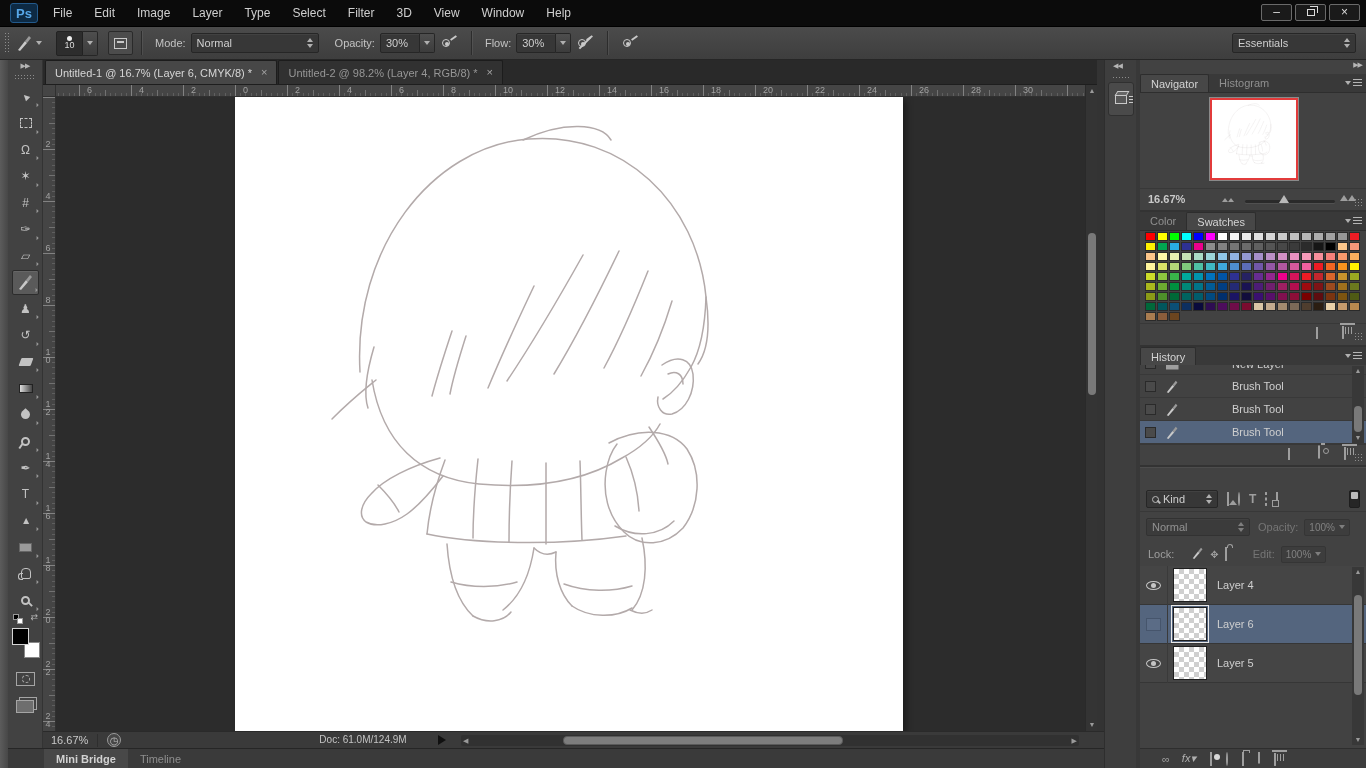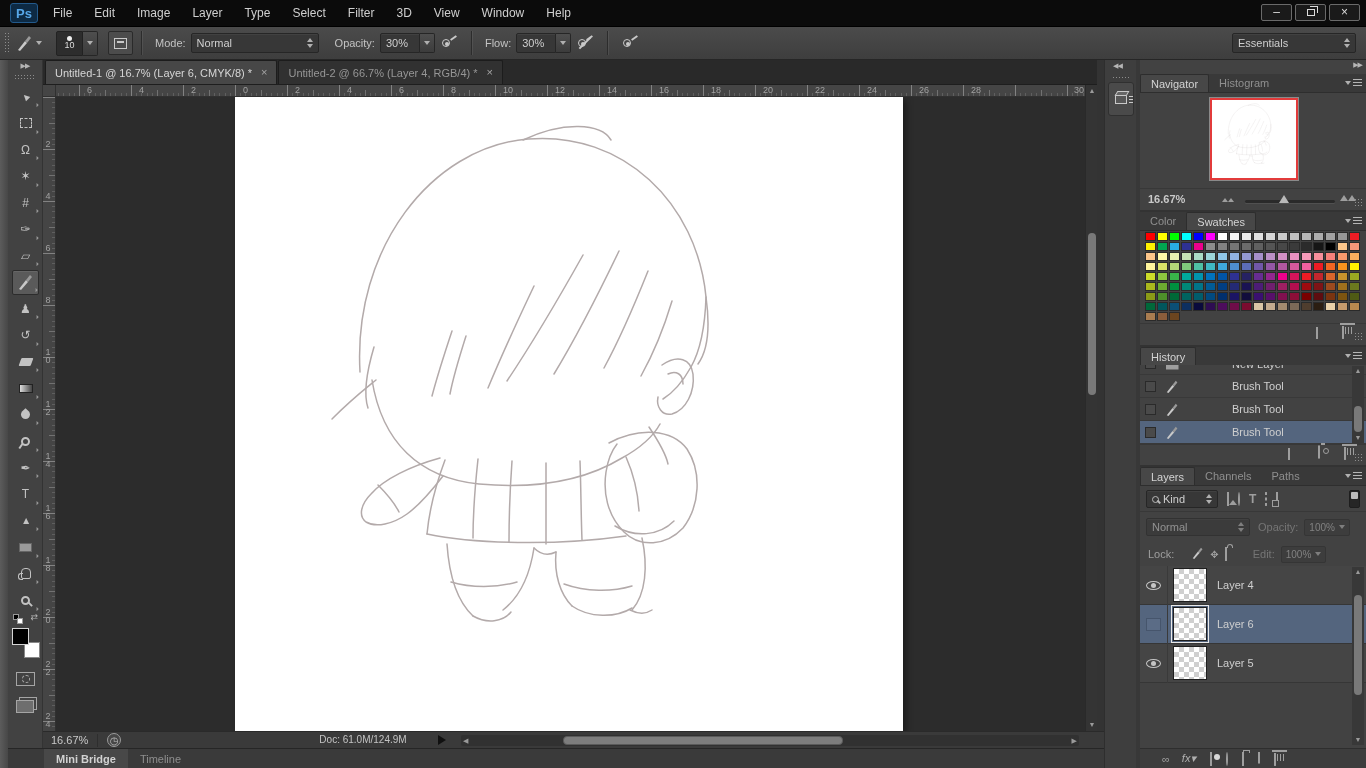--- a/index.html
+++ b/index.html
@@ -472,21 +472,21 @@
       </div>
     <div id="screenmode"></div>
   </div>
 
   <div id="tabbar">
     <div class="tab active">
       <span>Untitled-1 @ 16.7% (Layer 6, CMYK/8) *</span>
       <span class="x">×</span>
     </div>
     <div class="tab inactive">
-      <span>Untitled-2 @ 66.7% (Layer 4, RGB/4) *</span>
+      <span>Untitled-2 @ 98.2% (Layer 4, RGB/8) *</span>
       <span class="x">×</span>
     </div>
   </div>
 
   <div id="ruler-corner"></div>
   <div id="ruler-top">
       <div class="ticks"></div>
       <span class="rnum" style="left: 31px;">6</span>
       <span class="rnum" style="left: 83px;">4</span>
       <span class="rnum" style="left: 135px;">2</span>
@@ -498,21 +498,21 @@
       <span class="rnum" style="left: 447px;">10</span>
       <span class="rnum" style="left: 499px;">12</span>
       <span class="rnum" style="left: 551px;">14</span>
       <span class="rnum" style="left: 603px;">16</span>
       <span class="rnum" style="left: 655px;">18</span>
       <span class="rnum" style="left: 707px;">20</span>
       <span class="rnum" style="left: 759px;">22</span>
       <span class="rnum" style="left: 811px;">24</span>
       <span class="rnum" style="left: 863px;">26</span>
       <span class="rnum" style="left: 915px;">28</span>
-      <span class="rnum" style="left: 1018px;">30</span>
+      <span class="rnum" style="left: 967px;">30</span>
     </div>
   <div id="ruler-left">
       <div class="ticks"></div>
       <span class="vnum" style="top: 43px;">2</span>
       <span class="vnum" style="top: 95px;">4</span>
       <span class="vnum" style="top: 147px;">6</span>
       <span class="vnum" style="top: 199px;">8</span>
       <span class="vnum" style="top: 251px;">10</span>
       <span class="vnum" style="top: 303px;">12</span>
       <span class="vnum" style="top: 355px;">14</span>
@@ -822,29 +822,20 @@
       <span class="sar" style="bottom:0;">▼</span>
     </div>
     <div id="hactions">
       <span style="position:absolute;right:76px;top:4px;"><span class="sqnew"></span></span>
       <span style="position:absolute;right:46px;top:1px;"><span class="cam"></span></span>
       <span style="position:absolute;right:20px;top:2px;"><span class="trash"></span></span>
       <span class="gripdots"></span>
     </div>
     <div class="pdivider" style="top:405px;"></div>
 
-    <div class="ptabs" style="top:407px;">
-      <span class="ptab active">Layers</span>
-      <span class="ptab inactive">Channels</span>
-      <span class="ptab inactive">Paths</span>
-      <span class="pmenu phmenu">
-          <span class="tri-d"></span>
-          <span class="lines"></span>
-        </span>
-    </div>
     <div id="kindrow">
       <span class="dd" style="width:72px;margin-left:6px;height:18px;">
         <span class="mag"></span>
         <span>Kind</span>
         <span class="updown">
             <span class="tri-u"></span>
             <span class="tri-d"></span>
           </span>
       </span>
       <span class="fic"><span class="imgic"></span></span>

